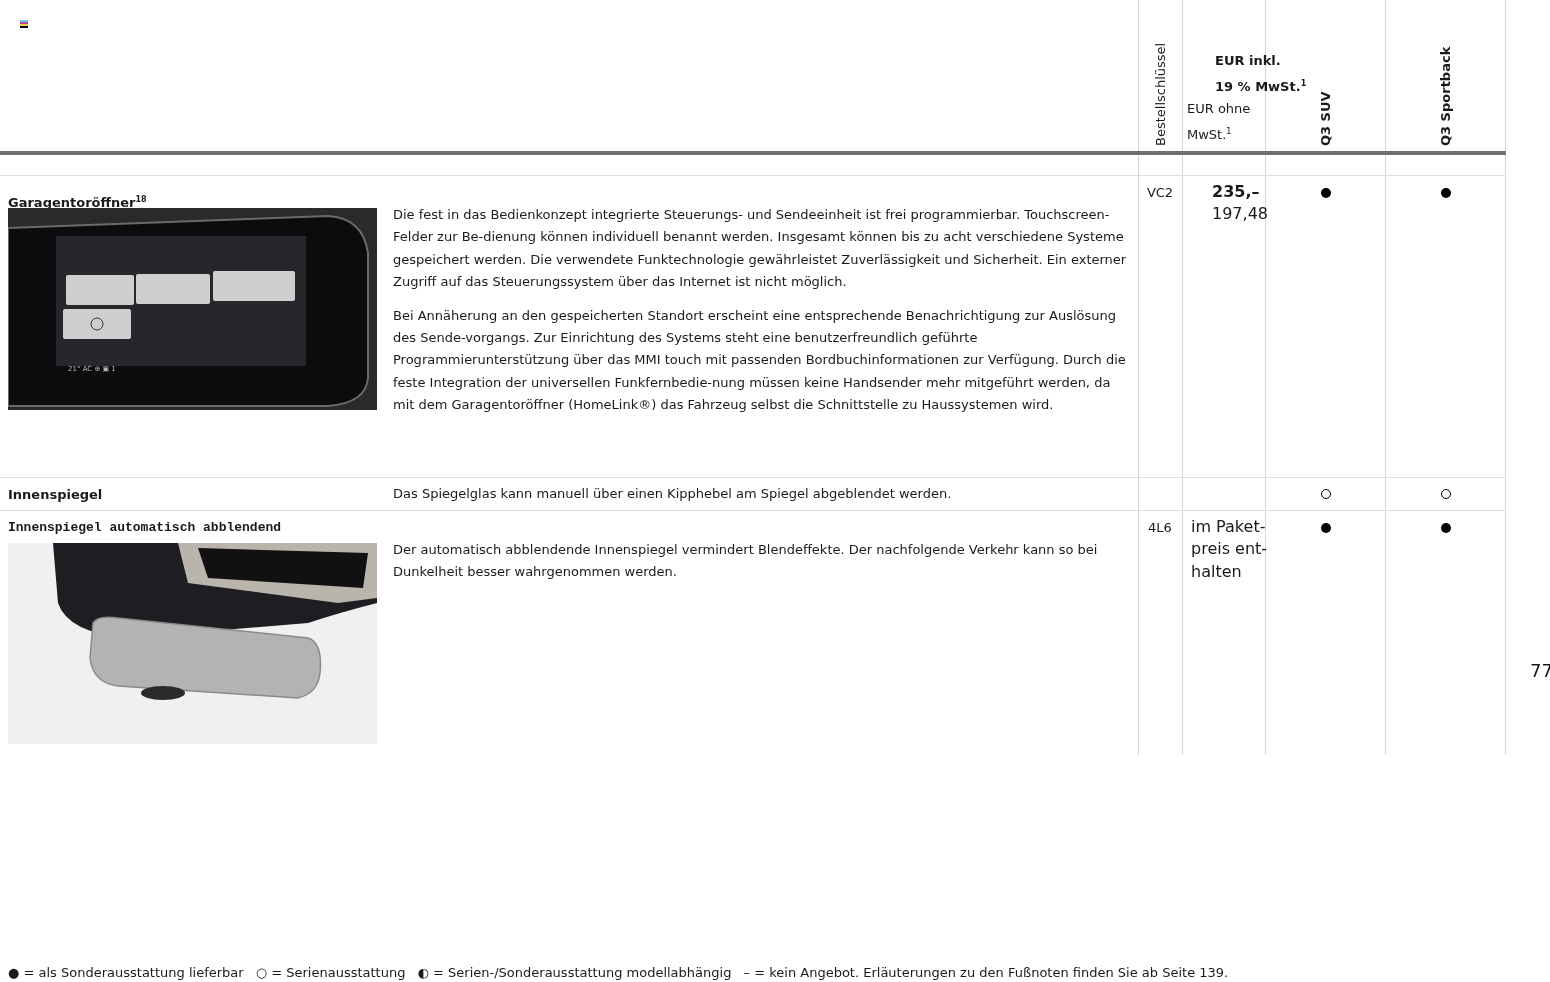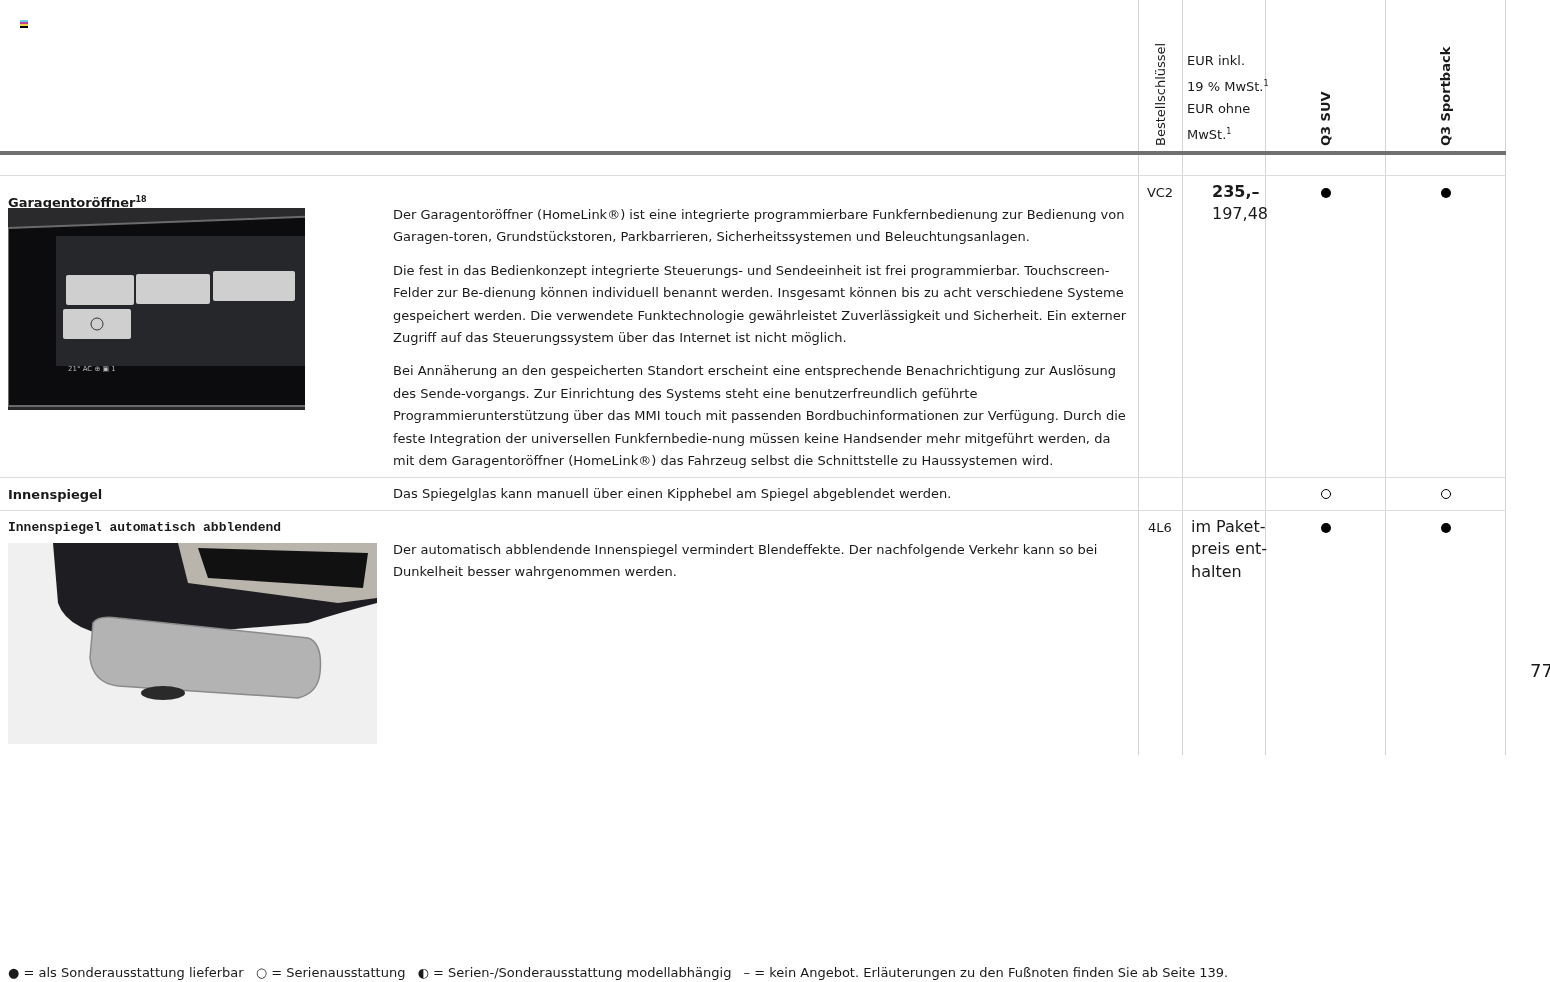--- a/index.html
+++ b/index.html
@@ -7,35 +7,35 @@
          font-family:"DejaVu Sans", sans-serif; color:#1a1a1a; }
   .abs { position:absolute; }
   .logo { left:20px; top:20px; width:8px; height:8px; }
   .logo span { display:block; height:2px; }
   .vline { position:absolute; width:1px; background:#d4d4d4; }
   .hline { position:absolute; height:1px; background:#dcdcdc; left:0; width:1506px; }
   .thick { position:absolute; left:0; width:1506px; height:4px; background:#707070; top:151px; }
   .vhead { position:absolute; transform:rotate(-90deg); transform-origin:left top; white-space:nowrap; font-size:13px; }
   .vhead.bold { font-weight:bold; }
   .pricehead { left:1187px; top:50px; font-size:13px; line-height:22.5px; }
-  .pricehead .b { font-weight:normal; }
+  .pricehead .b { font-weight:bold;margin-left:28px; }
   .sup { font-size:8px; vertical-align:super; }
   .title { font-size:13px; font-weight:bold; }
   .desc { font-size:13px; line-height:22.4px; width:735px; }
   .desc p { margin:0 0 11px 0; }
   .code { font-size:13px; text-align:center; width:44px; }
   .price { font-size:16px; line-height:22.4px; }
   .dot { width:10px; height:10px; border-radius:50%; }
   .dot.filled { background:#000; }
   .dot.open { border:1.3px solid #000; box-sizing:border-box; }
   .footer { left:8px; top:965px; font-size:13px; white-space:nowrap; }
   .footer .item { margin-right:8px; }
   .pagenum { left:1530px; top:660px; font-size:18px; }
   
-  .img1 { left:8px; top:208px; width:297px; height:202px; background:#1b1b1d; overflow:hidden; }
+  .img1 { left:8px; top:208px; width:369px; height:202px; background:#1b1b1d; overflow:hidden; }
   .img2 { left:8px; top:543px; width:369px; height:201px; background:#f0f0f0; overflow:hidden; }
 </style>
 </head>
 <body>
 
 <div class="abs logo">
   <span style="background:#6ec6f0"></span>
     <span style="background:#c0409a"></span>
     <span style="background:#f0d040"></span>
     <span style="background:#000"></span>
@@ -71,21 +71,20 @@
     <rect x="48" y="28" width="250" height="130" fill="#25272b"></rect>
     <rect x="58" y="67" width="68" height="30" fill="#cfcfcf" rx="2"></rect>
     <rect x="128" y="66" width="74" height="30" fill="#cfcfcf" rx="2"></rect>
     <rect x="205" y="63" width="82" height="30" fill="#cfcfcf" rx="2"></rect>
     <rect x="55" y="101" width="68" height="30" fill="#cfcfcf" rx="2"></rect>
     <circle cx="89" cy="116" r="6" fill="none" stroke="#333" stroke-width="1"></circle>
     <text x="60" y="163" font-size="7" fill="#bbb" font-family="DejaVu Sans, sans-serif">21°  AC  ⊕  ▣  1</text>
   </svg>
 </div>
 <div class="abs desc" style="left:393px; top:204px;">
-  <p>Der Garagentoröffner (HomeLink®) ist eine integrierte programmierbare Funkfernbedienung zur Bedienung von Garagen-toren, Grundstückstoren, Parkbarrieren, Sicherheitssystemen und Beleuchtungsanlagen.</p>
   <p>Die fest in das Bedienkonzept integrierte Steuerungs- und Sendeeinheit ist frei programmierbar. Touchscreen-Felder zur Be-dienung können individuell benannt werden. Insgesamt können bis zu acht verschiedene Systeme gespeichert werden. Die verwendete Funktechnologie gewährleistet Zuverlässigkeit und Sicherheit. Ein externer Zugriff auf das Steuerungssystem über das Internet ist nicht möglich.</p>
   <p>Bei Annäherung an den gespeicherten Standort erscheint eine entsprechende Benachrichtigung zur Auslösung des Sende-vorgangs. Zur Einrichtung des Systems steht eine benutzerfreundlich geführte Programmierunterstützung über das MMI touch mit passenden Bordbuchinformationen zur Verfügung. Durch die feste Integration der universellen Funkfernbedie-nung müssen keine Handsender mehr mitgeführt werden, da mit dem Garagentoröffner (HomeLink®) das Fahrzeug selbst die Schnittstelle zu Haussystemen wird.</p>
 </div>
 <div class="abs code" style="left:1138px; top:185px;">VC2</div>
 <div class="abs price" style="left:1212px; top:181px;">
   <div style="font-weight:bold;">235,–</div>
   <div>197,48</div>
 </div>
 <div class="abs dot filled" style="left:1321px; top:188px;"></div>
 <div class="abs dot filled" style="left:1441px; top:188px;"></div>

